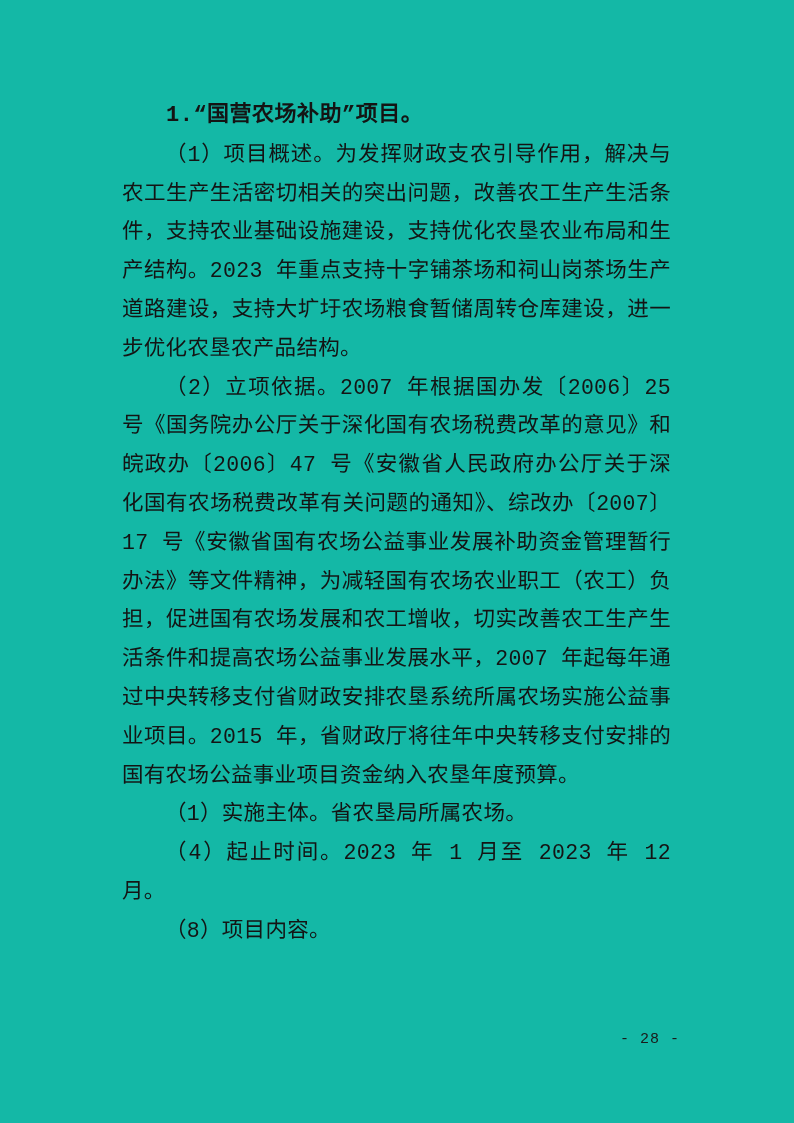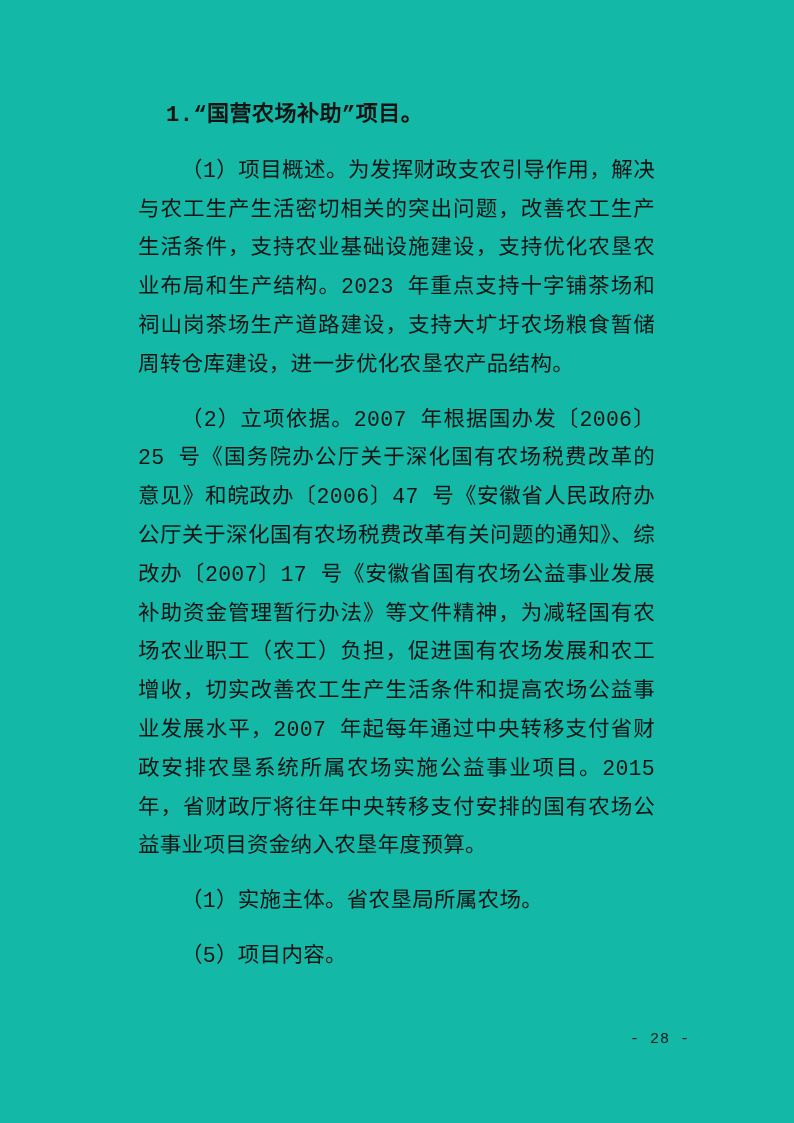--- a/index.html
+++ b/index.html
@@ -31,40 +31,41 @@
   .heading {
     margin: 0;
     font-size: 22px;
     font-weight: 700;
     line-height: 38.8px;
     text-indent: 2em;
     text-align: left;
     letter-spacing: 0.5px;
   }
   .content p {
-    margin: 16px;
+    margin: 0;
     text-indent: 2em;
   }
   .page-number {
     position: absolute;
     top: 1030px;
     left: 620px;
     width: 80px;
-    text-align: center;
+    text-align: left;
     font-size: 15px;
     line-height: 20px;
     color: #1a1a1a;
     letter-spacing: 1px;
   }
 </style>
 </head>
 <body>
 
 <div class="page">
   <div class="content">
     <h1 class="heading">1.“国营农场补助”项目。</h1>
     <p>（1）项目概述。为发挥财政支农引导作用，解决与农工生产生活密切相关的突出问题，改善农工生产生活条件，支持农业基础设施建设，支持优化农垦农业布局和生产结构。2023 年重点支持十字铺茶场和祠山岗茶场生产道路建设，支持大圹圩农场粮食暂储周转仓库建设，进一步优化农垦农产品结构。</p>
     <p>（2）立项依据。2007 年根据国办发〔2006〕25 号《国务院办公厅关于深化国有农场税费改革的意见》和皖政办〔2006〕47 号《安徽省人民政府办公厅关于深化国有农场税费改革有关问题的通知》、综改办〔2007〕17 号《安徽省国有农场公益事业发展补助资金管理暂行办法》等文件精神，为减轻国有农场农业职工（农工）负担，促进国有农场发展和农工增收，切实改善农工生产生活条件和提高农场公益事业发展水平，2007 年起每年通过中央转移支付省财政安排农垦系统所属农场实施公益事业项目。2015 年，省财政厅将往年中央转移支付安排的国有农场公益事业项目资金纳入农垦年度预算。</p>
     <p>（1）实施主体。省农垦局所属农场。</p>
-    <p>（5）项目内容。</p>
+    <p>（4）起止时间。2023 年 1 月至 2023 年 12 月。</p>
+    <p>（8）项目内容。</p>
   </div>
   <div class="page-number">- 28 -</div>
 </div>
 
 </body></html>

